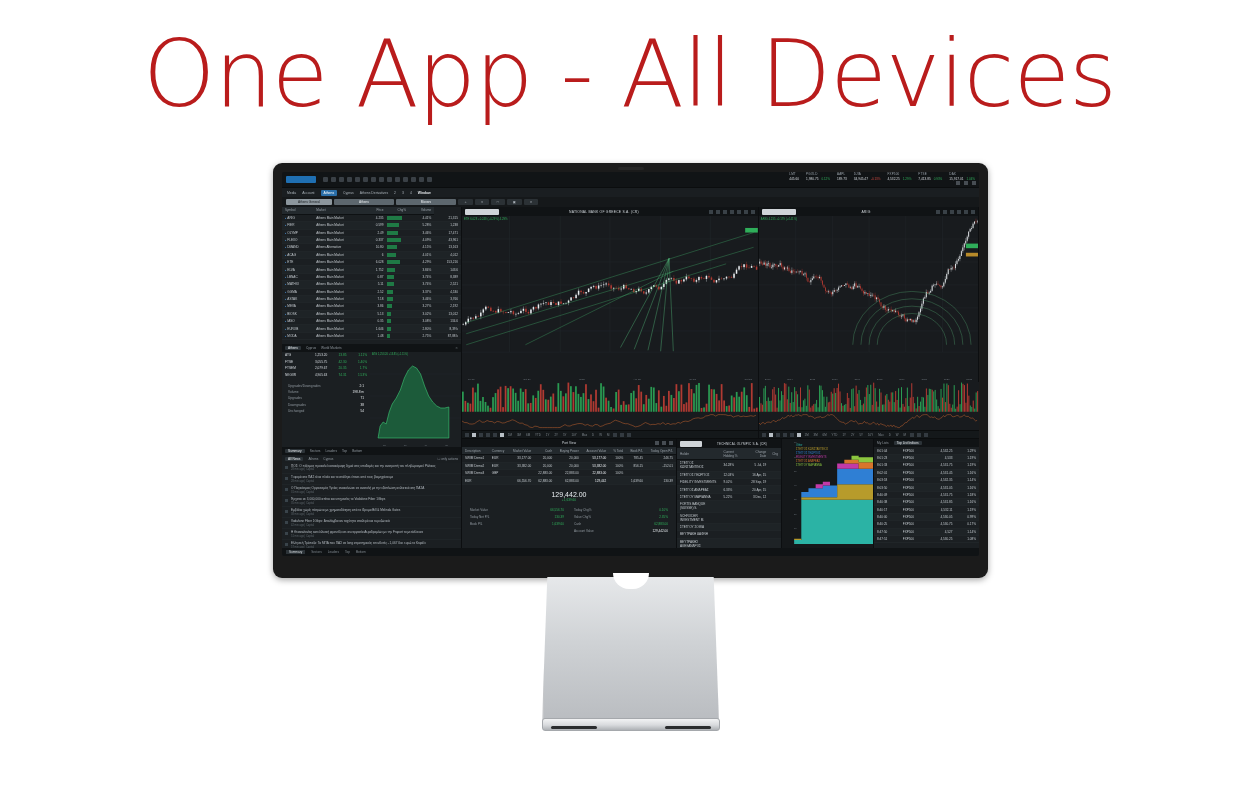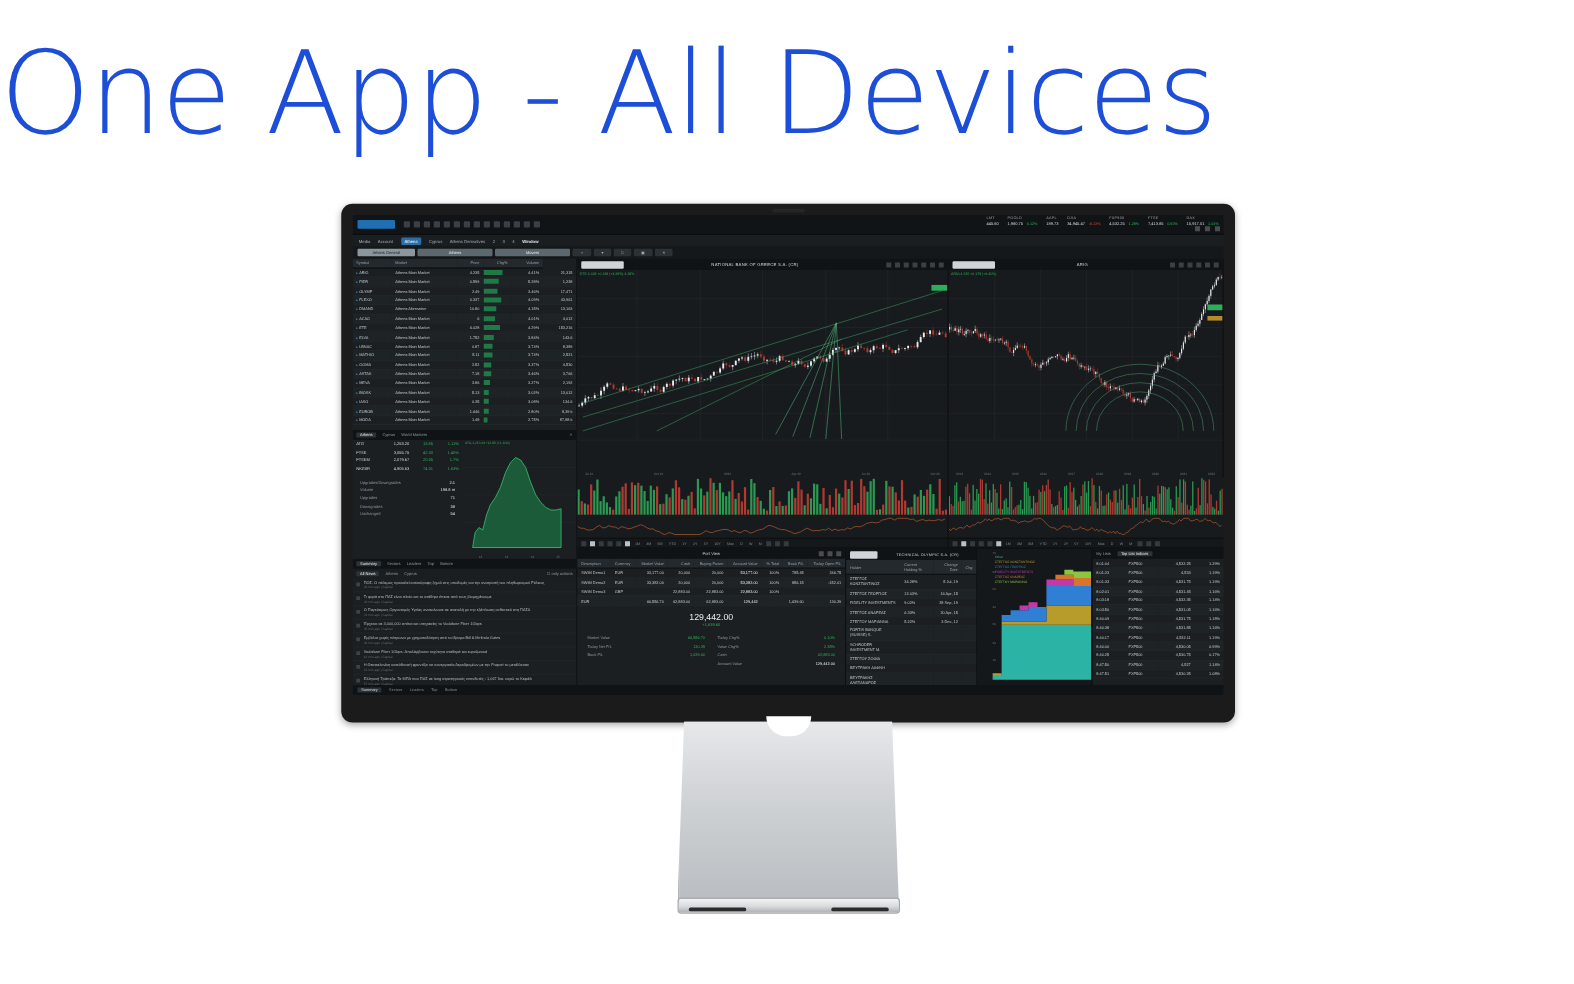--- a/index.html
+++ b/index.html
@@ -7,26 +7,26 @@
   body {
     background: #ffffff;
     font-family: "Liberation Sans", sans-serif;
     position: relative;
   }
 
   
   .headline {
     position: absolute;
     top: 22px; left: 0; width: 100%;
-    text-align: left;
+    text-align: center;
     font-family: "DejaVu Sans", sans-serif;
     font-size: 92px;
     font-weight: 300;
     letter-spacing: -1px;
-    color: #1d4ed8;
+    color: #b91c1c;
     line-height: 1.15;
     white-space: nowrap;
   }
 
   
   .monitor-wrap { position: absolute; left: 273px; top: 163px; width: 715px; height: 560px; }
   .bezel {
     position: absolute; left: 0; top: 0; width: 715px; height: 415px;
     background: #1b1b1b;
     border-radius: 9px;

